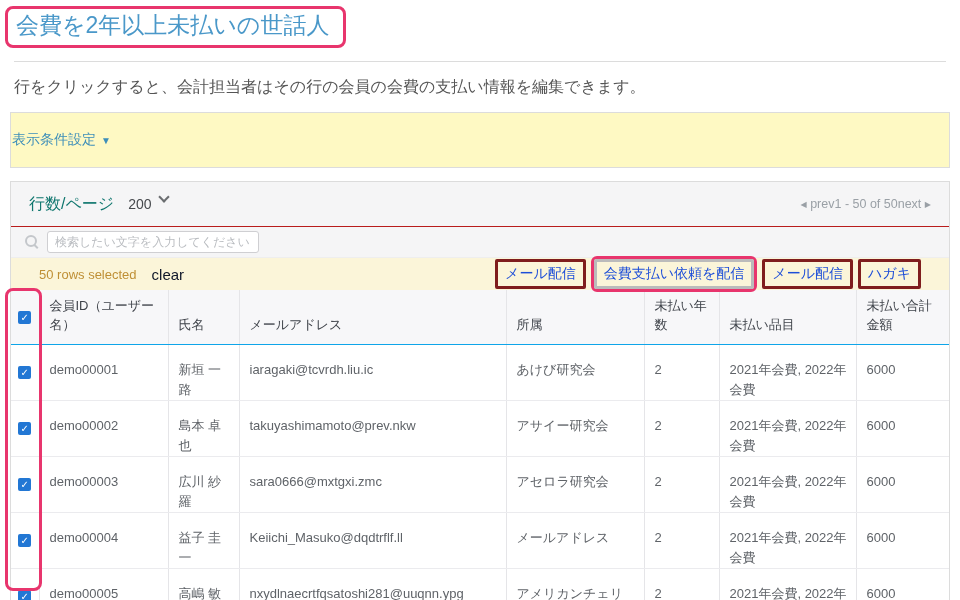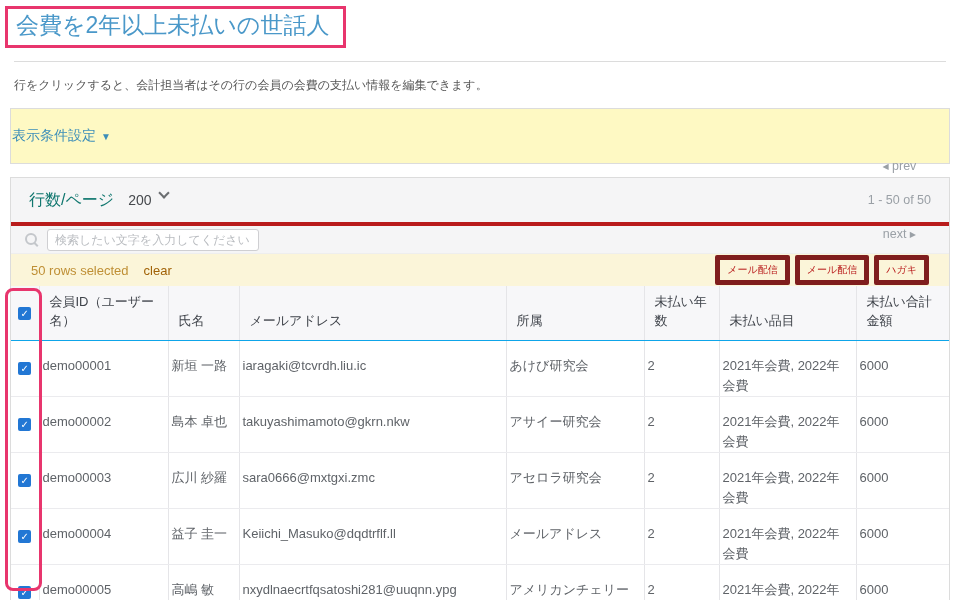--- a/index.html
+++ b/index.html
@@ -4,26 +4,26 @@
 <style>
   html,body{margin:0;padding:0;}
   body{
     width:960px;height:600px;overflow:hidden;background:#ffffff;
     font-family:"Liberation Sans","DejaVu Sans",sans-serif;
     position:relative;color:#5f6368;
   }
   
   .title-wrap{margin:6px 0 0 5px;}
   .title-box{
-    display:inline-block;border:3px solid #e8356d;border-radius:0;
+    display:inline-block;border:3px solid #e8356d;border-radius:8px;
     padding:1px 14px 4px 8px;
   }
   .page-title{font-size:23px;color:#4a98c9;font-weight:400;}
   .divider{border-top:1px solid #dcdcdc;margin:13px 14px 0 14px;}
-  .description{margin:15px 14px 0 14px;font-size:12px;color:#555;}
+  .description{margin:15px 14px 0 14px;font-size:16px;color:#555;}
   
   .filter-panel{
     margin:14px 10px 0 10px;height:56px;background:#fef9c3;
     border:1px solid #dcdcdc;display:flex;align-items:center;
     padding-left:1px;box-sizing:border-box;
   }
   .filter-label{font-size:14px;color:#3d8eb9;cursor:pointer;}
   .filter-caret{font-size:10px;margin-left:5px;}
   
   .main-panel{
@@ -35,75 +35,75 @@
   }
   .rpp{display:flex;align-items:center;}
   .rpp-label{font-size:16px;color:#0f766e;}
   .rpp-select{display:flex;margin-left:14px;cursor:pointer;}
   .rpp-value{font-size:14px;color:#46494d;}
   .chev{
     display:inline-block;width:6px;height:6px;margin-left:8px;margin-top:-3px;
     border-right:2px solid #6a6d70;border-bottom:2px solid #6a6d70;
     transform:rotate(45deg);
   }
-  .pager{display:flex;align-items:center;gap:20px;font-size:12.5px;color:#9aa0a6;flex-direction:column;}
+  .pager{display:flex;align-items:center;font-size:12.5px;color:#9aa0a6;}
   .pager .arrow{font-size:8px;vertical-align:1px;}
   .pager-btn{cursor:pointer;}
   
   .search-row{
-    height:31px;background:#f5f5f6;border-top:4px solid #b91c1c;
+    height:31px;background:#f5f5f6;border-top:1px solid #b91c1c;
     display:flex;align-items:center;padding:0 14px;box-sizing:border-box;
   }
   .mag{position:relative;width:14px;height:14px;margin-right:8px;}
   .mag::before{
     content:"";position:absolute;left:0;top:0;width:8px;height:8px;
     border:2px solid #c4c7cb;border-radius:50%;
   }
   .mag::after{
     content:"";position:absolute;left:10px;top:9px;width:2px;height:5px;
     background:#c4c7cb;transform:rotate(-45deg);
   }
   .search-input{
     width:196px;height:20px;border:1px solid #cfcfd2;border-radius:3px;
     font-size:12px;padding:0 7px;color:#555;outline:none;
     font-family:"Liberation Sans","DejaVu Sans",sans-serif;
   }
   .search-input::placeholder{color:#b9bcc0;}
   
   .selection-bar{
     height:33px;background:#fbf5d9;border-top:1px solid #eee;
-    display:flex;align-items:center;padding:0 20px;box-sizing:border-box;
+    display:flex;align-items:center;padding:0 28px;box-sizing:border-box;
   }
   .sel-count{font-size:13px;color:#bf8f35;}
-  .sel-clear{font-size:13px;color:#a16207;margin-left:15px;cursor:pointer;text-align:center;}
+  .sel-clear{font-size:15px;color:#0f172a;margin-left:15px;cursor:pointer;text-align:center;}
   .sel-actions{margin-left:auto;display:flex;align-items:center;gap:5px;}
   .sel-btn{
-    font-size:10px;color:#b91c1c;background:transparent;
-    border:5px solid #7f1d1d;border-radius:2px;padding:3px 7px;cursor:pointer;
+    font-size:14px;color:#1d4ed8;background:transparent;
+    border:3px solid #7f1d1d;border-radius:2px;padding:3px 7px;cursor:pointer;
     font-family:"Liberation Sans","DejaVu Sans",sans-serif;white-space:nowrap;
   }
   .btn-annotation{
     display:inline-flex;border:3px solid #e8356d;border-radius:6px;padding:0px;
   }
   .btn-annotation .sel-btn{border-color:#bbb;}
   
   table{width:100%;border-collapse:collapse;table-layout:fixed;}
   th,td{
     border-left:1px solid #e5e5e8;font-weight:400;text-align:left;
     overflow:hidden;
   }
   th:first-child,td:first-child{border-left:none;}
   thead th{
     height:45px;background:#f7f7f9;vertical-align:bottom;
     padding:0 8px 9px 10px;font-size:13px;color:#3f434a;
     border-bottom:1px solid #0ea5e9;line-height:1.45;
   }
   thead th.cb-col{vertical-align:middle;padding:0;}
   tbody td{
-    height:56px;vertical-align:top;padding:15px 8px 0 3px;font-size:13px;
+    height:56px;vertical-align:top;padding:15px 8px 0 10px;font-size:13px;
     color:#5f6368;border-bottom:1px solid #ebebee;line-height:1.5;
     box-sizing:border-box;
   }
   tbody td.cb-col{vertical-align:middle;padding:0;}
   tr{cursor:pointer;}
   .checkbox{
     width:13px;height:13px;background:#2277d4;border-radius:2px;
     color:#fff;font-size:10px;line-height:13px;text-align:center;
     margin:0 auto;cursor:pointer;
   }
@@ -149,20 +149,23 @@
   <div class="search-row">
     <span class="mag"></span>
     <input class="search-input" type="text" placeholder="検索したい文字を入力してください" style="">
   </div>
 
   <div class="selection-bar">
     <span class="sel-count">50 rows selected</span>
     <span class="sel-clear">clear</span>
     <div class="sel-actions">
       <button class="sel-btn">メール配信</button>
+      <span class="btn-annotation">
+          <button class="sel-btn">会費支払い依頼を配信</button>
+        </span>
       <button class="sel-btn">メール配信</button>
       <button class="sel-btn">ハガキ</button>
     </div>
   </div>
 
   <table>
     <colgroup>
       <col style="width:28px">
         <col style="width:129px">
         <col style="width:71px">
@@ -198,21 +201,21 @@
         <td>2</td>
         <td>2021年会費, 2022年会費</td>
         <td>6000</td>
       </tr>
       <tr>
         <td class="cb-col">
             <div class="checkbox">✓</div>
           </td>
         <td>demo00002</td>
         <td>島本 卓也</td>
-        <td>takuyashimamoto@gkrn.nkw</td>
+        <td>takuyashimamoto@prev.nkw</td>
         <td>アサイー研究会</td>
         <td>2</td>
         <td>2021年会費, 2022年会費</td>
         <td>6000</td>
       </tr>
       <tr>
         <td class="cb-col">
             <div class="checkbox">✓</div>
           </td>
         <td>demo00003</td>

